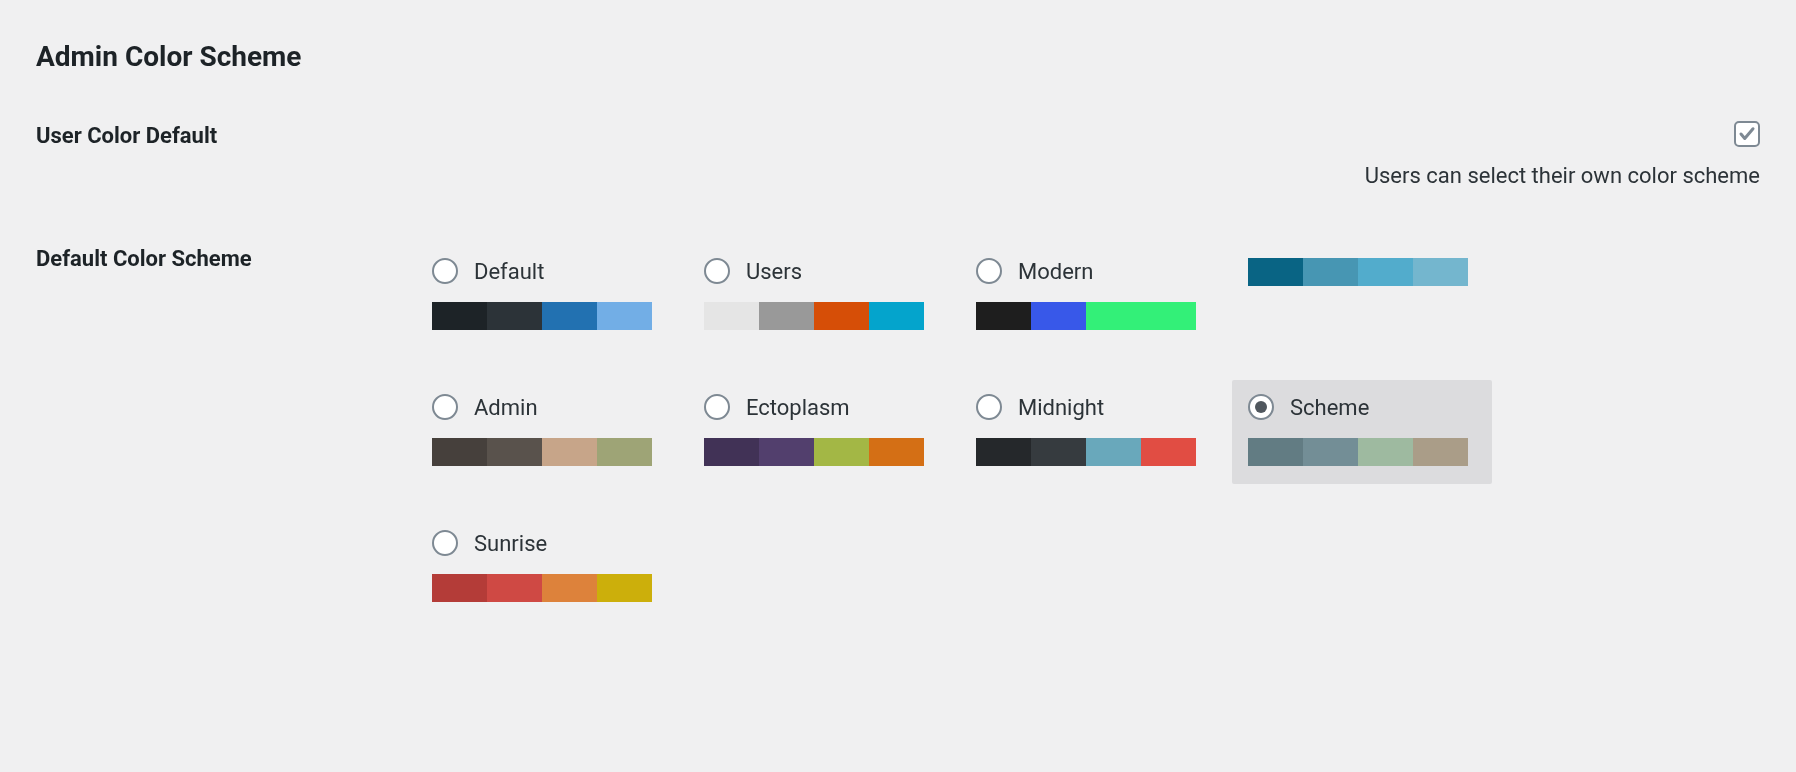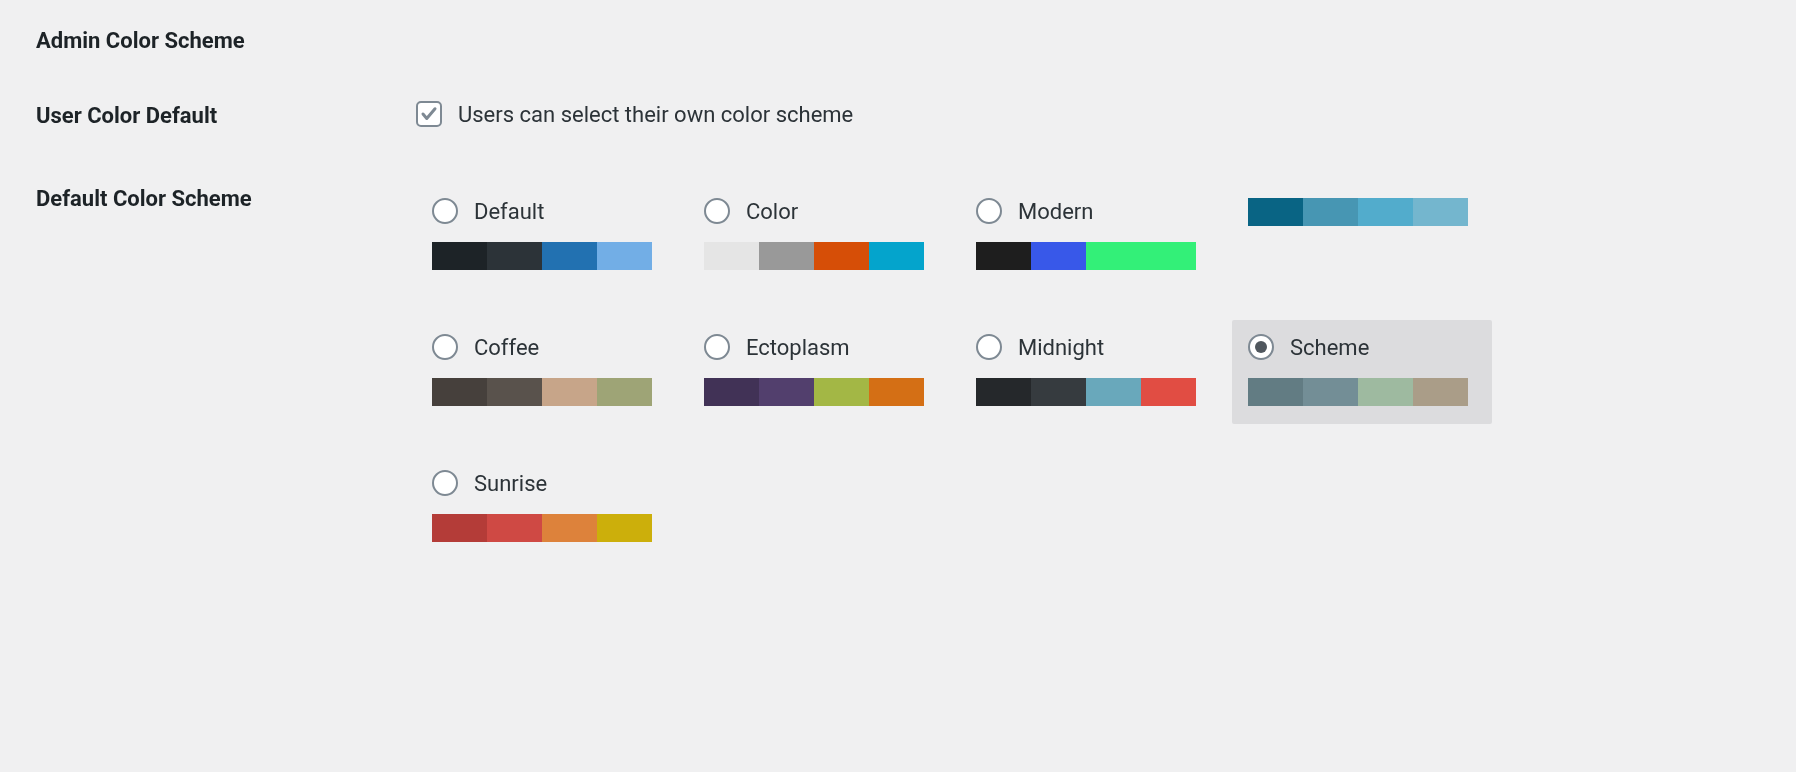--- a/index.html
+++ b/index.html
@@ -8,23 +8,23 @@
     padding: 0;
     background: #f0f0f1;
     font-family: -apple-system, BlinkMacSystemFont, "Segoe UI", Roboto, "Helvetica Neue", Arial, sans-serif;
     color: #1d2327;
   }
   .page {
     padding: 28px 36px;
     width: 1796px;
   }
   h2.section-title {
-    font-size: 22px;
+    font-size: 28px;
     font-weight: 700;
-    margin: 0 0 48px 0;
+    margin: 12px 0 48px 0;
     color: #1d2327;
   }
   .form-row {
     display: flex;
     align-items: flex-start;
     margin-bottom: 56px;
   }
   .form-row-label {
     width: 380px;
     flex: 0 0 380px;
@@ -35,20 +35,21 @@
   }
   .form-row-field {
     flex: 1 1 auto;
   }
 
   
   .chk-wrapper {
     display: flex;
     align-items: flex-end;
     gap: 16px;
+    flex-direction: column;
   }
   .chk {
     position: relative;
     width: 26px;
     height: 26px;
     border: 2px solid #7e8993;
     border-radius: 5px;
     background: #fff;
     display: inline-flex;
     align-items: center;
@@ -145,21 +146,21 @@
             <div class="swatches">
               <div style="background: rgb(29, 35, 39);"></div>
               <div style="background: rgb(44, 51, 56);"></div>
               <div style="background: rgb(34, 113, 177);"></div>
               <div style="background: rgb(114, 174, 230);"></div>
             </div>
           </div>
           <div class="scheme">
             <div class="scheme-header">
               <span class="radio"></span>
-              <span class="scheme-name">Color</span>
+              <span class="scheme-name">Users</span>
             </div>
             <div class="swatches">
               <div style="background: rgb(229, 229, 229);"></div>
               <div style="background: rgb(153, 153, 153);"></div>
               <div style="background: rgb(214, 78, 7);"></div>
               <div style="background: rgb(4, 164, 204);"></div>
             </div>
           </div>
           <div class="scheme">
             <div class="scheme-header">
@@ -177,21 +178,21 @@
             <div class="swatches">
               <div style="background: rgb(9, 100, 132);"></div>
               <div style="background: rgb(71, 150, 179);"></div>
               <div style="background: rgb(82, 172, 204);"></div>
               <div style="background: rgb(116, 182, 206);"></div>
             </div>
           </div>
           <div class="scheme">
             <div class="scheme-header">
               <span class="radio"></span>
-              <span class="scheme-name">Coffee</span>
+              <span class="scheme-name">Admin</span>
             </div>
             <div class="swatches">
               <div style="background: rgb(70, 64, 60);"></div>
               <div style="background: rgb(89, 82, 76);"></div>
               <div style="background: rgb(199, 165, 137);"></div>
               <div style="background: rgb(158, 164, 118);"></div>
             </div>
           </div>
           <div class="scheme">
             <div class="scheme-header">

